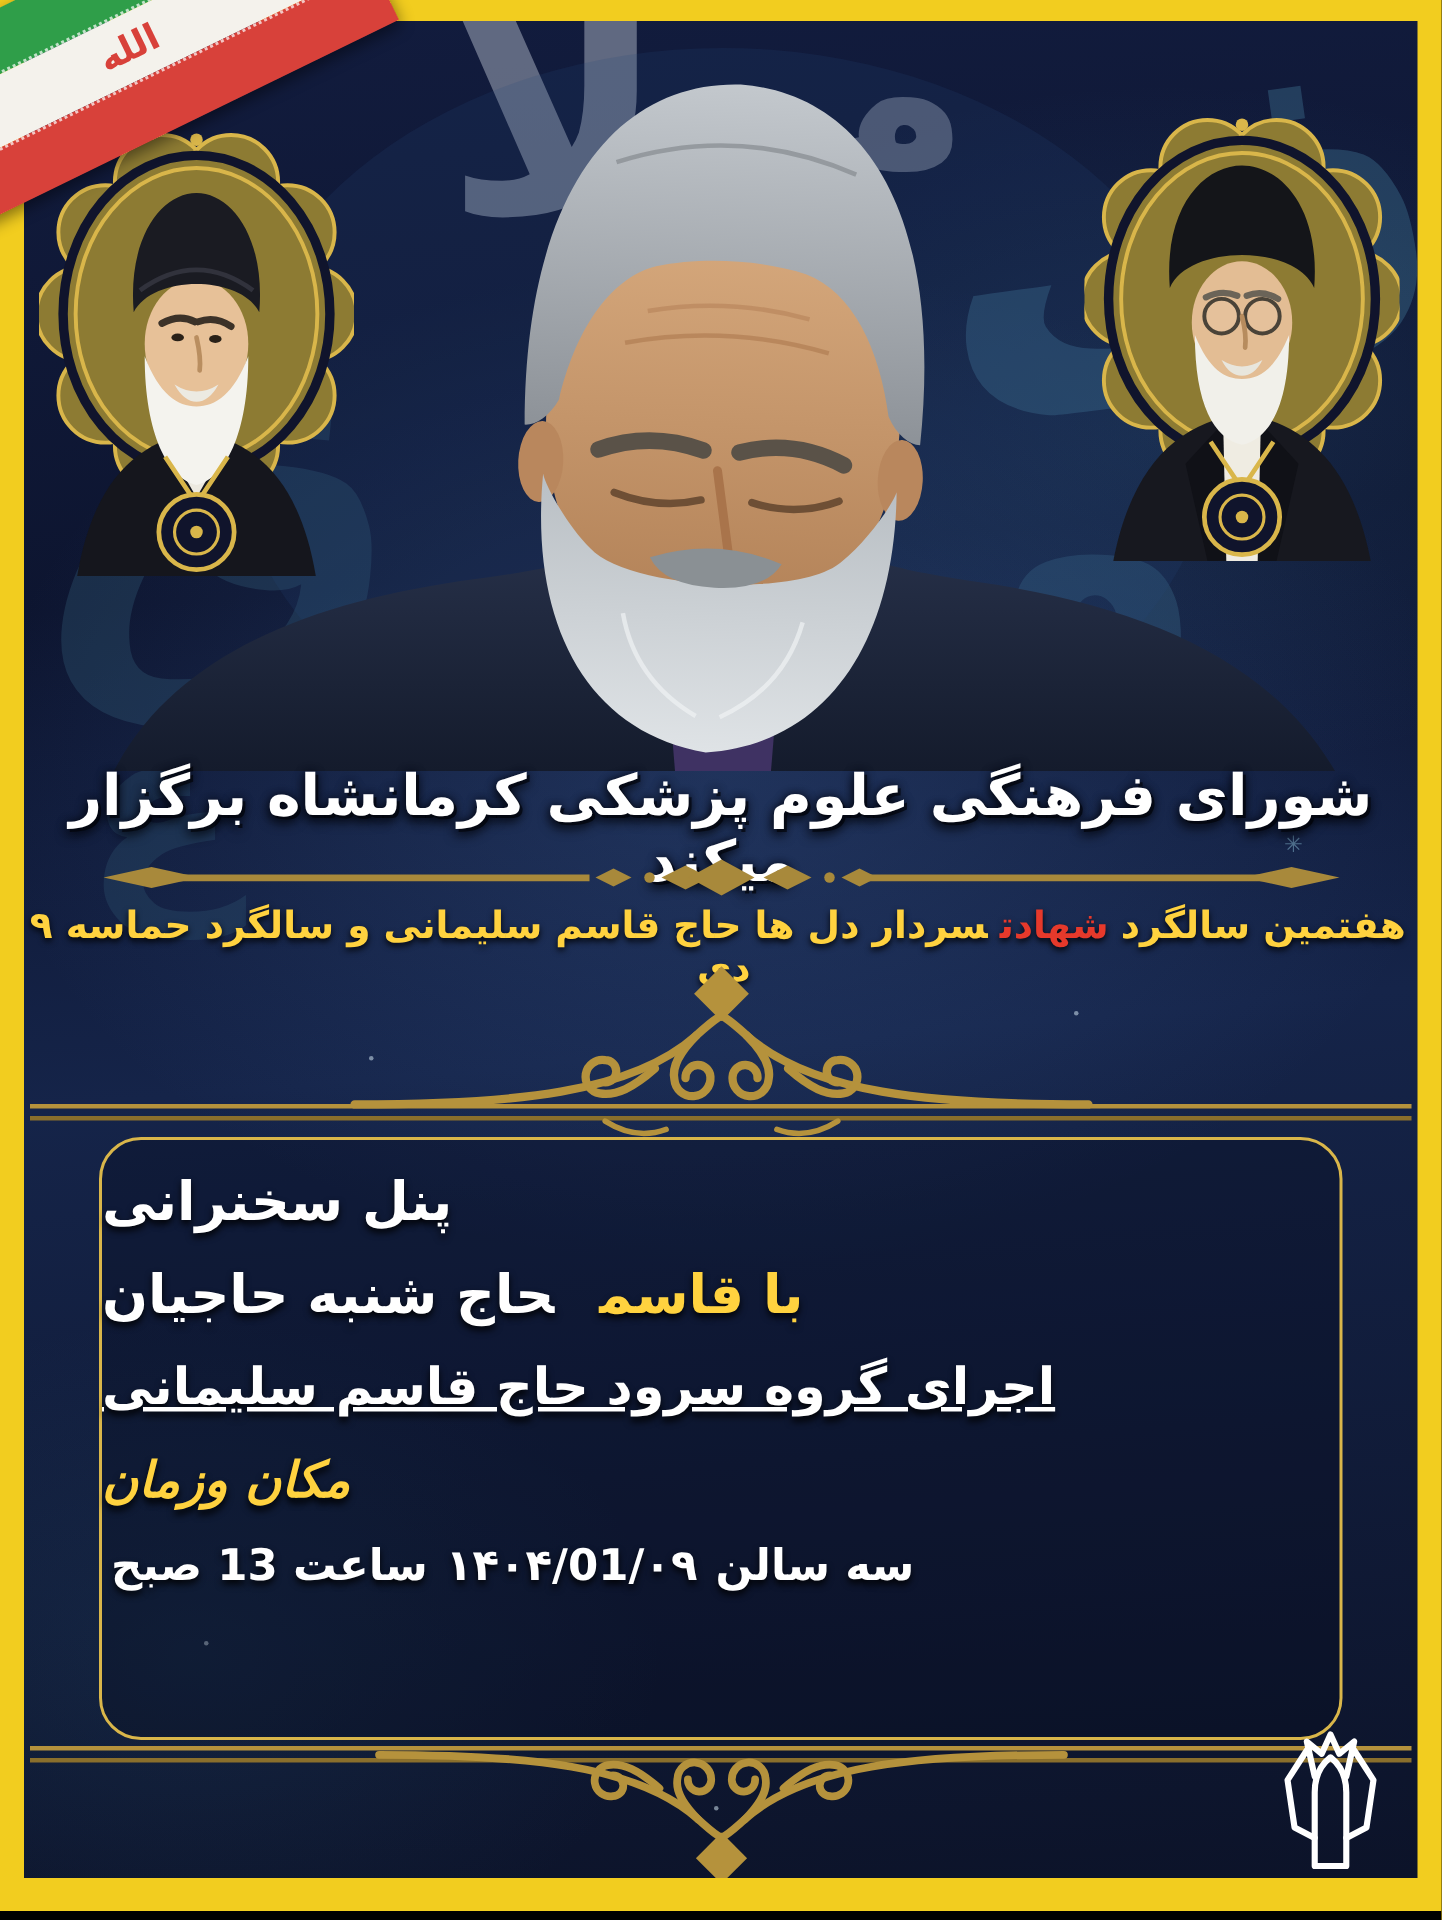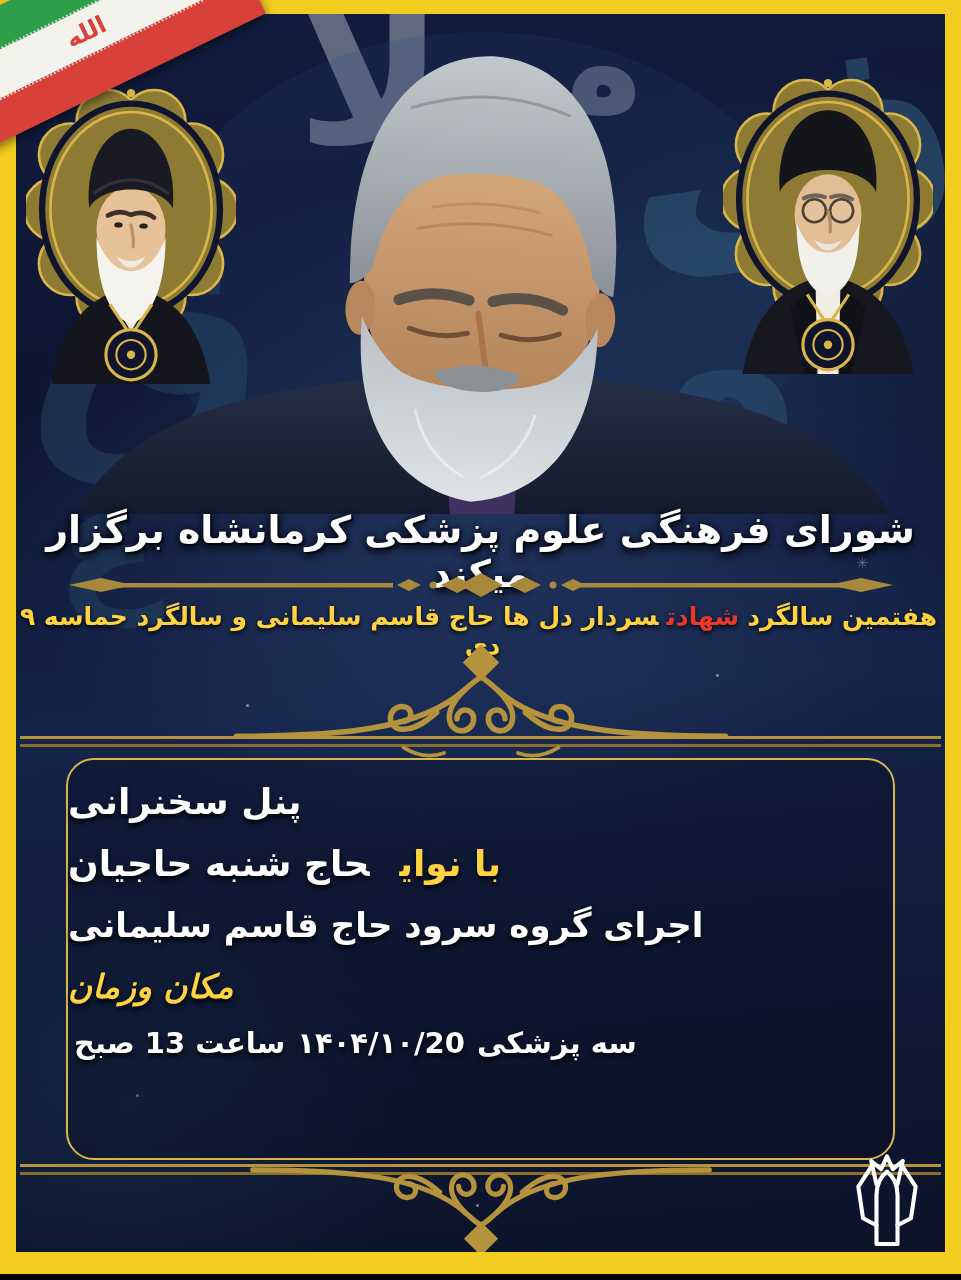--- a/index.html
+++ b/index.html
@@ -49,21 +49,21 @@
   .event-box{position:absolute;left:50px;right:50px;top:744px;height:402px;z-index:8;
     border:2.5px solid var(--gold-bright);border-radius:28px;
     background:rgba(6,10,28,.30);
     display:flex;flex-direction:column;align-items:flex-end;justify-content:flex-start;
     padding-top:24px;box-sizing:border-box;}
   .event-box .row{color:var(--text-white);font-weight:bold;text-align:center;
     text-shadow:0 3px 5px rgba(0,0,0,.9);line-height:1.0;}
   .r1{font-size:36px;margin-bottom:26px;}
   .r2{font-size:36px;margin-bottom:26px;}
   .r2 .lead{color:var(--accent-yellow);margin-left:30px;}
-  .r3{font-size:34px;margin-bottom:28px;}
+  .r3{font-size:34px;margin-bottom:28px;text-decoration:underline;}
   .r4{font-size:33px;color:var(--accent-yellow) !important;margin-bottom:26px;font-style:italic;}
   .r5{font-size:29px;margin-bottom:20px;}
   .r6{font-size:29px;}
   .r6 span{padding:0 6px;}
   
   .logo{position:absolute;right:20px;bottom:2px;z-index:9;}
   svg{display:block;}
 </style>
 </head>
 <body>
@@ -249,26 +249,26 @@
         <path d="M364 112 q-22 14 -44 6" stroke-width="4"></path>
       </g>
       <rect x="266" y="6" width="28" height="28" fill="#b5923c" transform="rotate(45 280 20)"></rect>
     </svg>
     <div class="hline hl-a"></div>
     <div class="hline hl-b"></div>
 
     <div class="event-box" dir="rtl">
       <div class="row r1">پنل سخنرانی</div>
       <div class="row r2">
-        <span class="lead">با نوای</span><span>حاج شنبه حاجیان</span>
+        <span class="lead">با قاسم</span><span>حاج شنبه حاجیان</span>
       </div>
       <div class="row r3">اجرای گروه سرود حاج قاسم سلیمانی</div>
       <div class="row r4">مکان وزمان</div>
       <div class="row r6">
-        <span>سه پزشکی</span><span dir="ltr">۱۴۰۴/۱۰/20</span><span>ساعت 13 صبح</span>
+        <span>سه سالن</span><span dir="ltr">۱۴۰۴/01/۰۹</span><span>ساعت 13 صبح</span>
       </div>
     </div>
 
     <div class="hline hl-c"></div>
     <div class="hline hl-d"></div>
     <svg class="flourish-bottom" width="520" height="112" viewBox="0 0 560 130">
       <g stroke="#b5923c" stroke-width="6" fill="none" stroke-linecap="round">
         <path d="M15 100 C130 100 215 92 262 50 C270 43 275 38 280 36"></path>
         <path d="M545 100 C430 100 345 92 298 50 C290 43 285 38 280 36"></path>
         <path d="M262 50 C250 62 244 72 246 82 a13 13 0 0 0 26 -2 a9 9 0 0 0 -18 1"></path>

